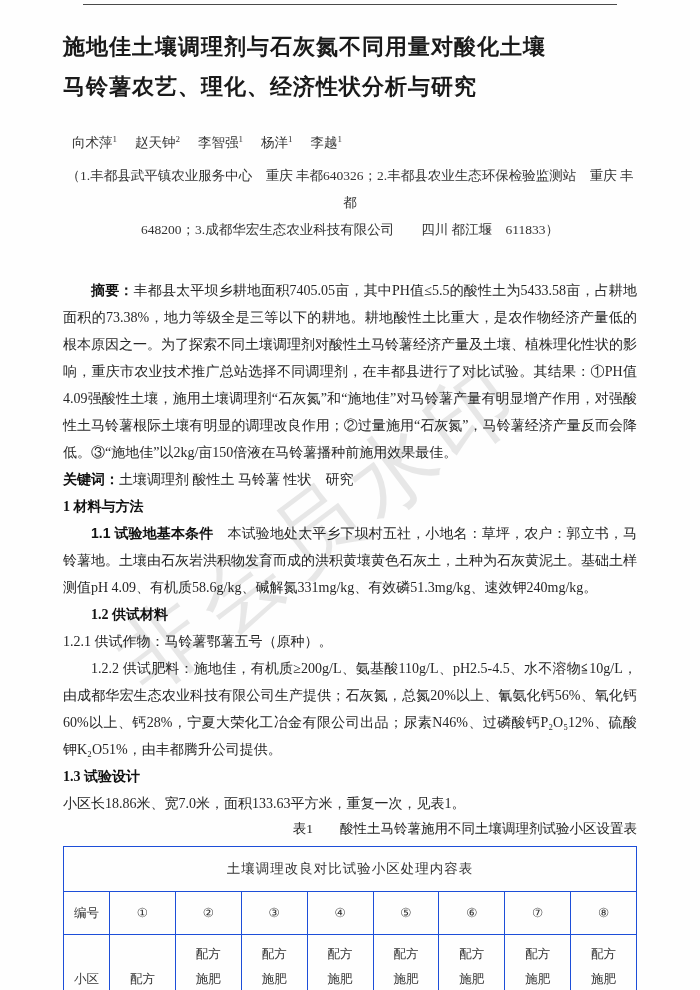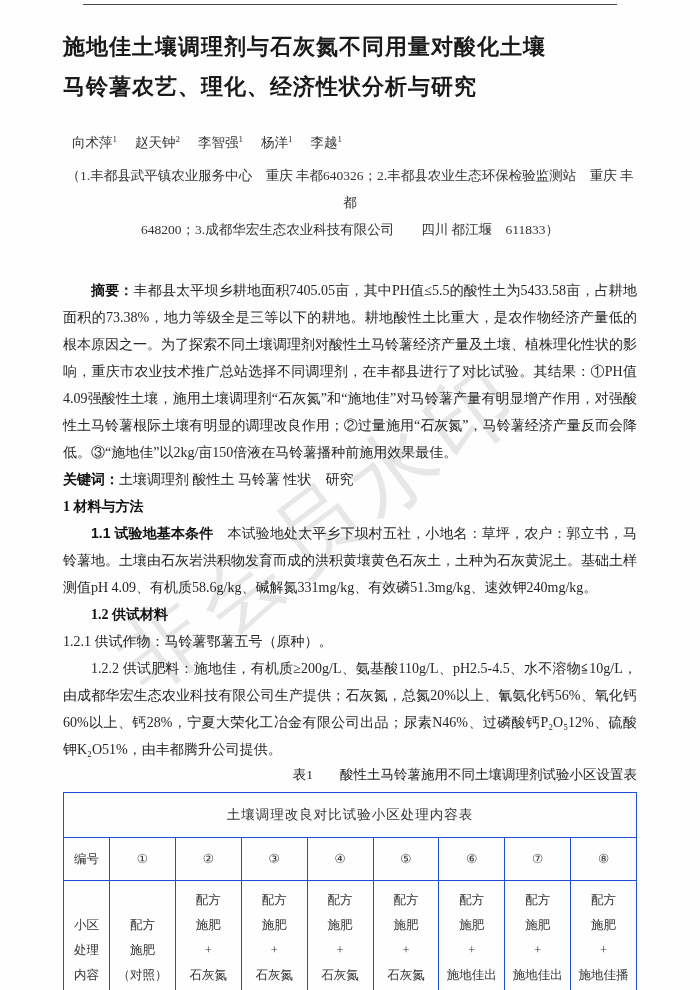--- a/index.html
+++ b/index.html
@@ -139,21 +139,23 @@
     <p class="body-text sec-head">1 材料与方法</p>
 
     <p class="body-text indent"><b class="inline-label">1.1 试验地基本条件</b>　<span>本试验地处太平乡下坝村五社，小地名：草坪，农户：郭立书，马铃薯地。土壤由石灰岩洪积物发育而成的洪积黄壤黄色石灰土，土种为石灰黄泥土。基础土样测值pH 4.09、有机质58.6g/kg、碱解氮331mg/kg、有效磷51.3mg/kg、速效钾240mg/kg。</span></p>
 
     <p class="body-text sec-head indent">1.2 供试材料</p>
 
     <p class="body-text">1.2.1 供试作物：马铃薯鄂薯五号（原种）。</p>
 
     <p class="body-text indent">1.2.2 供试肥料：施地佳，有机质≥200g/L、氨基酸110g/L、pH2.5-4.5、水不溶物≦10g/L，由成都华宏生态农业科技有限公司生产提供；石灰氮，总氮20%以上、氰氨化钙56%、氧化钙60%以上、钙28%，宁夏大荣化工冶金有限公司出品；尿素N46%、过磷酸钙P₂O₅12%、硫酸钾K₂O51%，由丰都腾升公司提供。</p>
 
-
+    <p class="body-text sec-head">1.3 试验设计</p>
+
+    <p class="body-text">小区长18.86米、宽7.0米，面积133.63平方米，重复一次，见表1。</p>
 
     <div class="table-caption">表1　　酸性土马铃薯施用不同土壤调理剂试验小区设置表</div>
 
     <table class="trial">
       <colgroup>
         <col class="c0">
           <col>
           <col>
           <col>
           <col>

